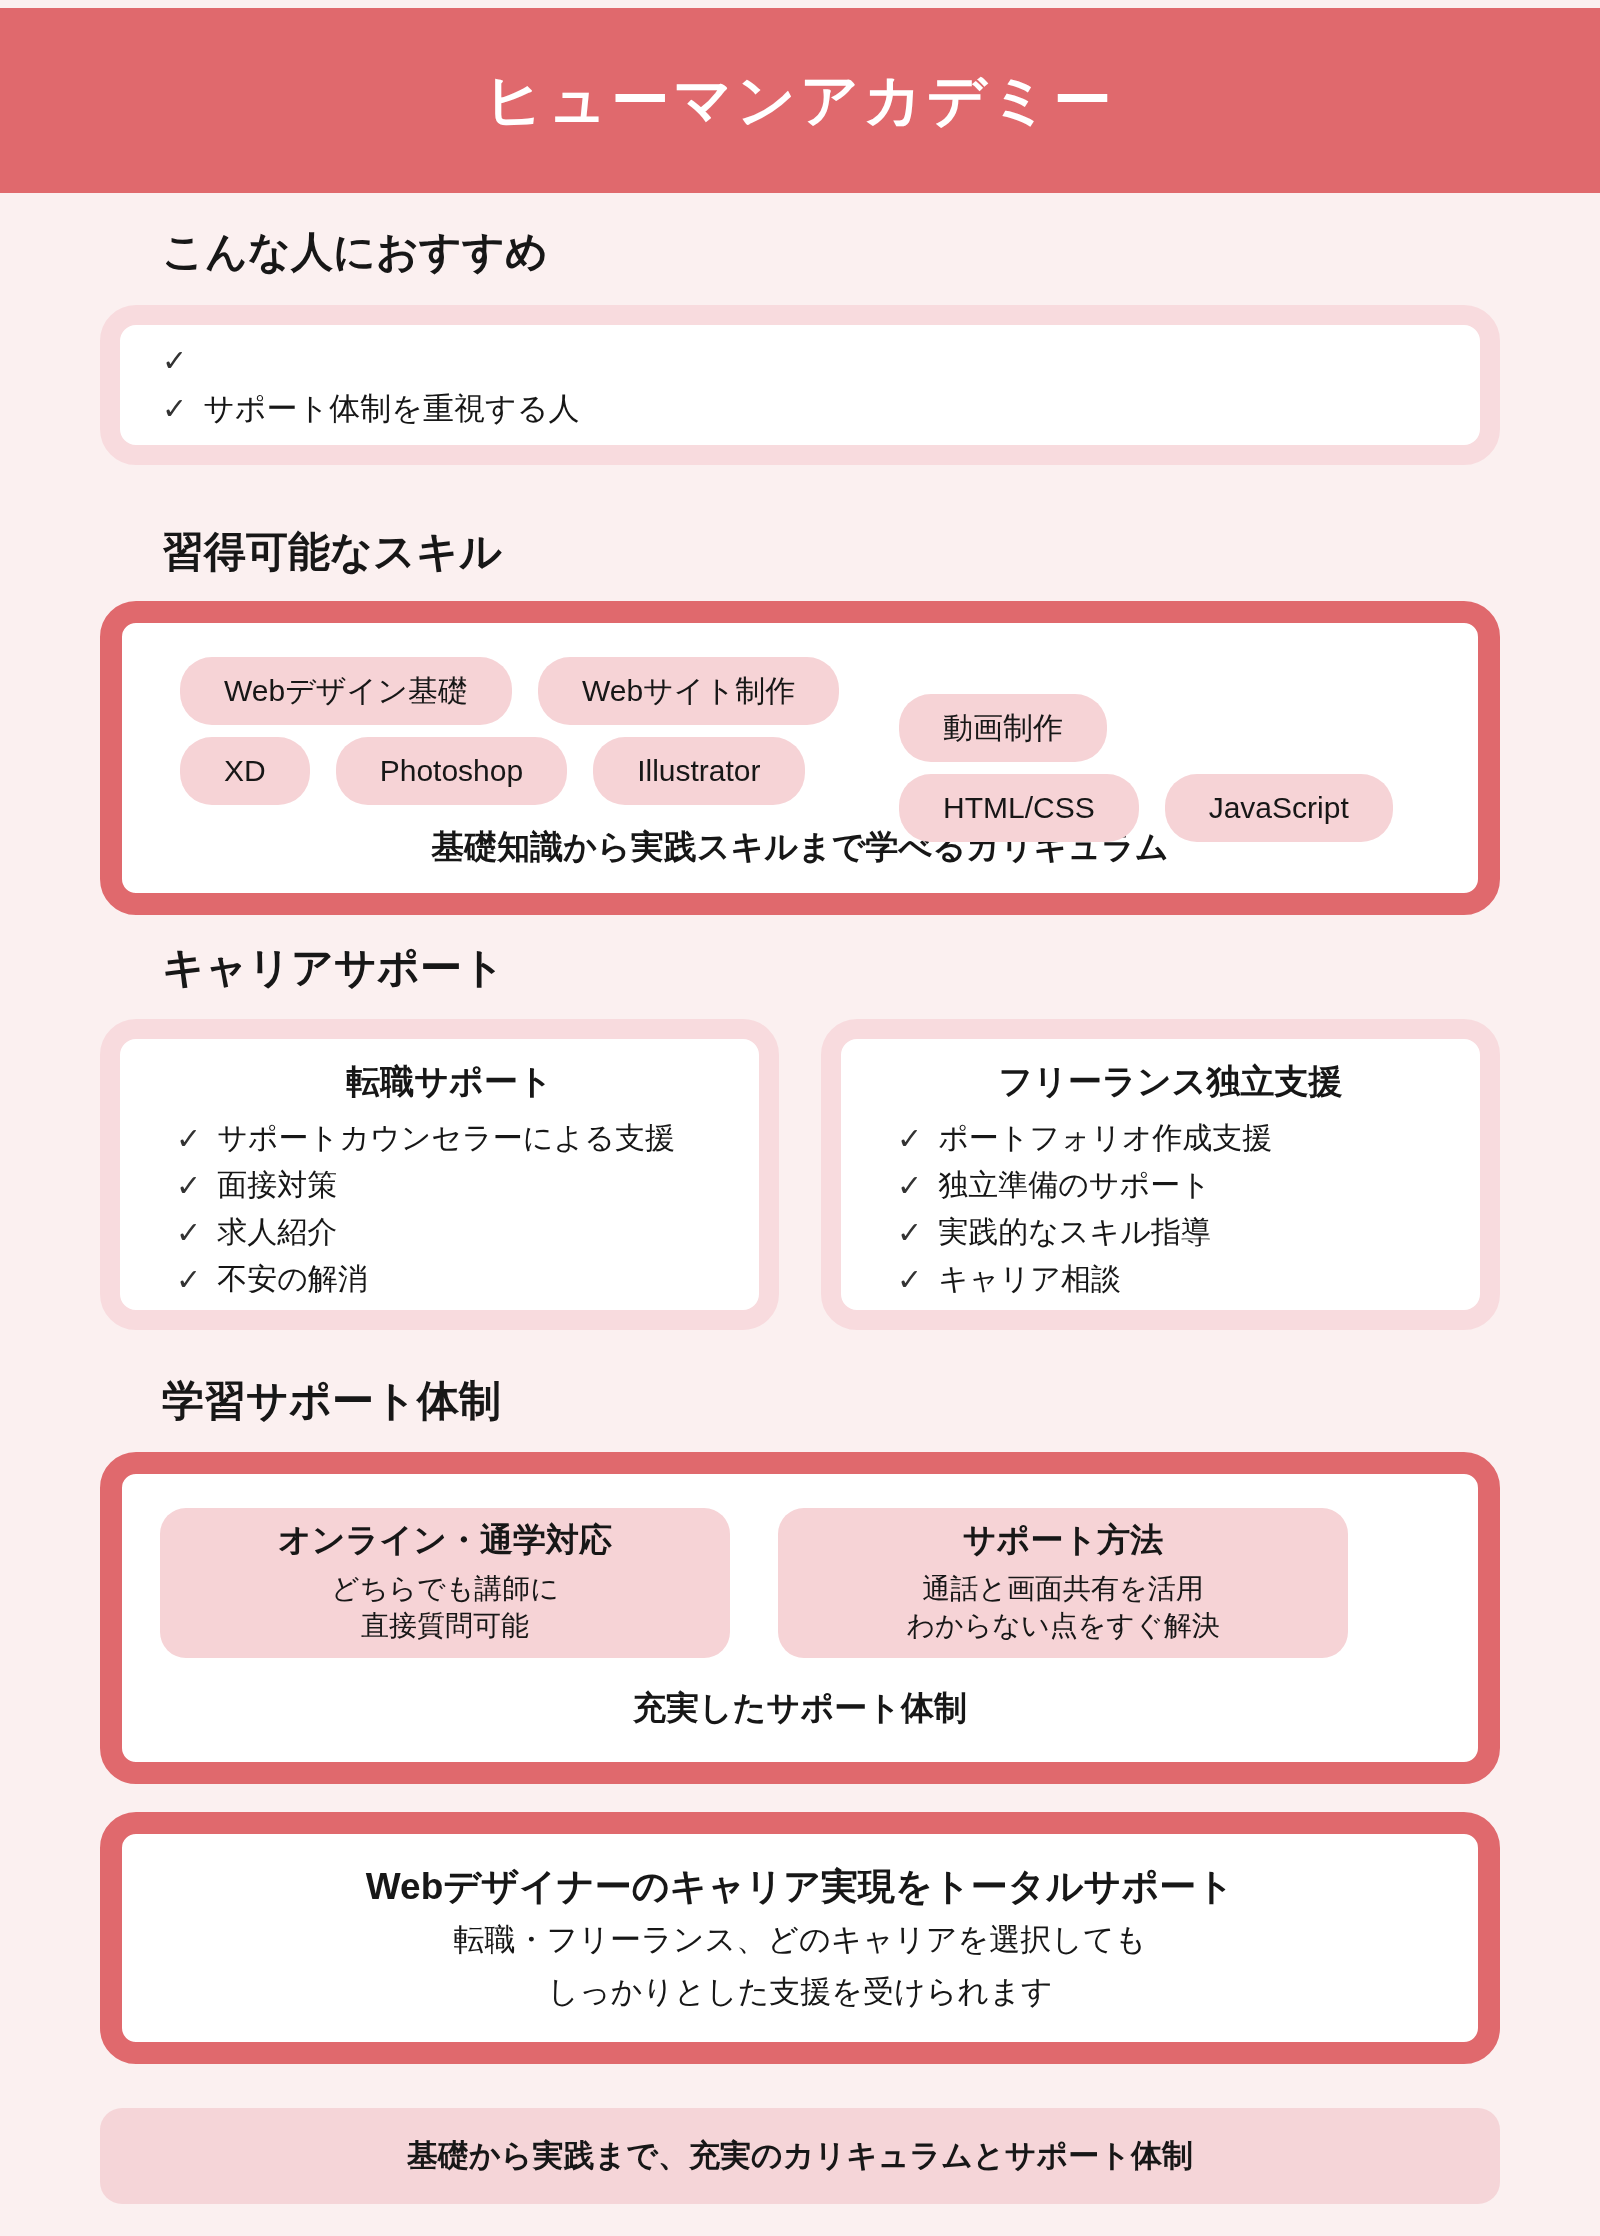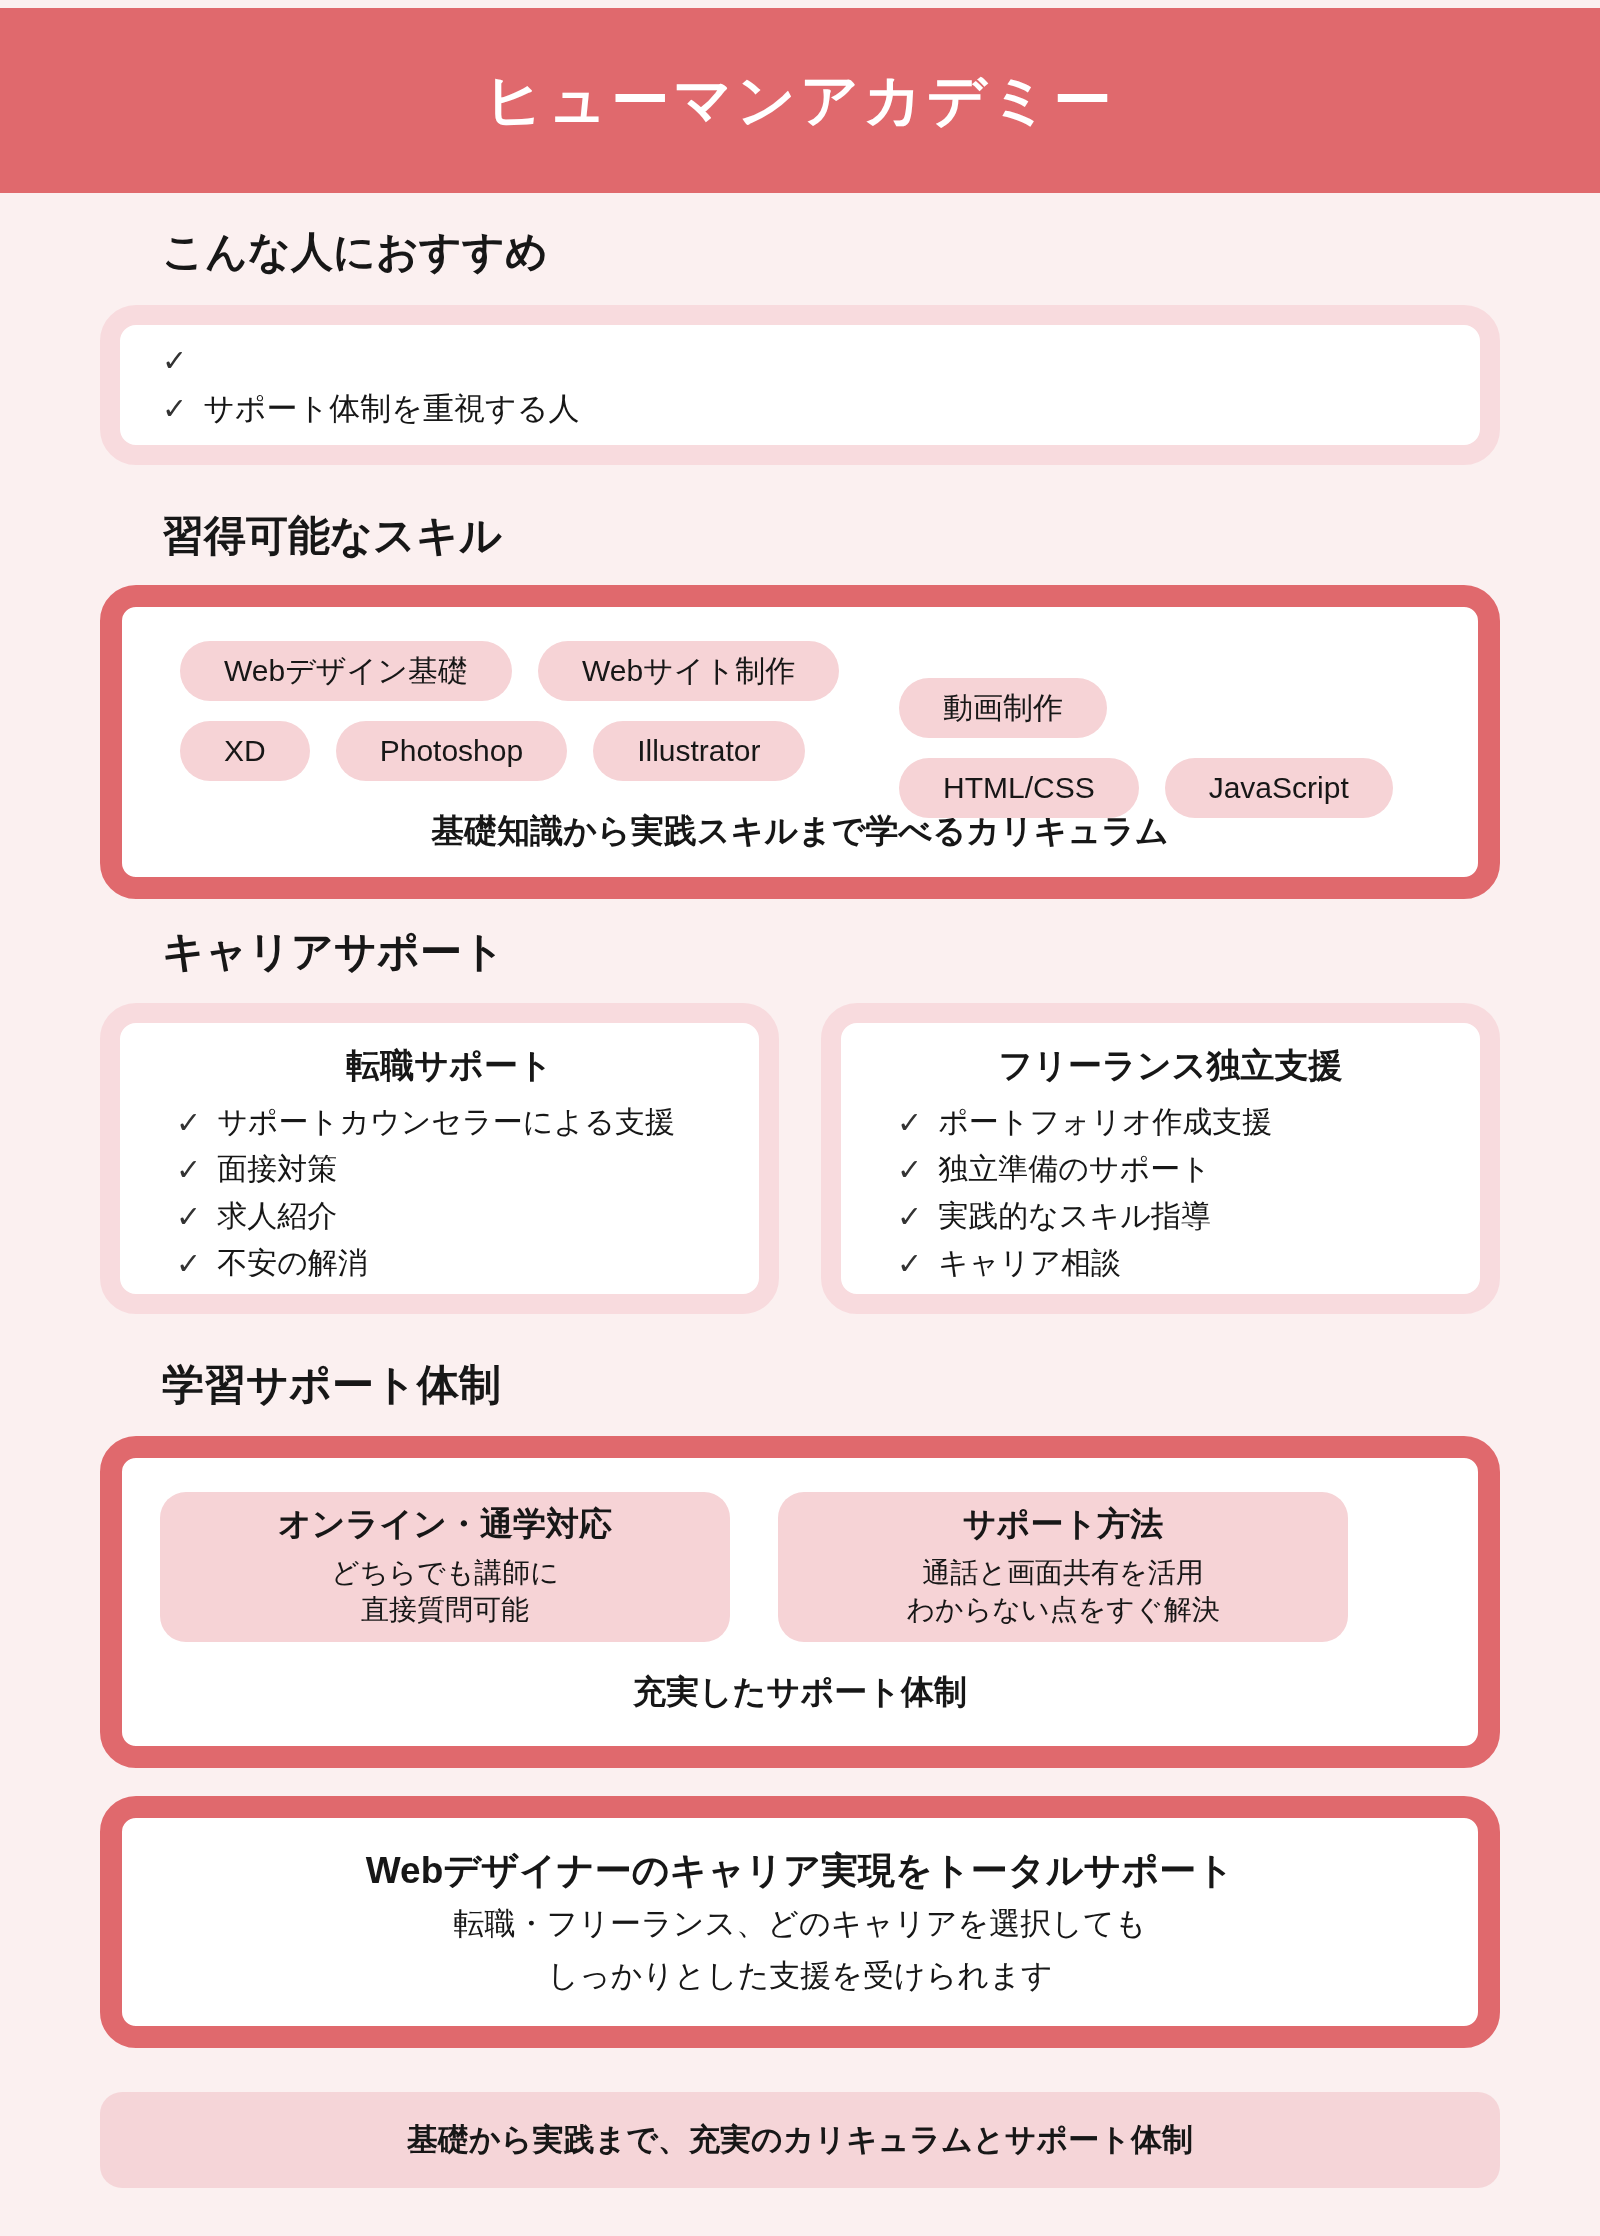--- a/index.html
+++ b/index.html
@@ -26,41 +26,41 @@
   }
   .header h1{
     font-size:58px;font-weight:bold;color:#ffffff;letter-spacing:4px;
   }
   .content{width:1400px;margin:0 auto;}
   .section-title{
     font-size:42px;font-weight:bold;color:var(--text);
     padding-left:62px;line-height:46px;
   }
   .st-1{margin-top:36px;}
-  .st-2{margin-top:48px;}
+  .st-2{margin-top:64px;}
   .st-3{margin-top:30px;}
   .st-4{margin-top:48px;}
   .card-pink{
     border:20px solid var(--border-pink);
     border-radius:36px;background:#ffffff;
   }
   .card-red{
     border:22px solid var(--accent);
     border-radius:36px;background:#ffffff;
   }
   
   .recommend-card{margin-top:30px;padding:12px 42px;}
   .check-item{display:flex;align-items:center;height:48px;font-size:31px;}
   .check{color:var(--check);font-size:30px;margin-right:16px;line-height:1;}
   
   .skills-card{margin-top:26px;padding:34px 36px 26px;}
   .pill-row{position:relative;height:60px;margin-bottom:20px;display:flex;gap:26px;padding-left:22px;}
   .pill{
     display:inline-flex;align-items:center;justify-content:center;
-    height:60px;padding:0 44px;background:var(--pill-pink);
+    height:68px;padding:0 44px;background:var(--pill-pink);
     border-radius:32px;font-size:30px;white-space:nowrap;
   }
   .pill-right{position:absolute;left:741px;top:0;display:flex;gap:26px;margin-top:37px;}
   .card-caption{margin-top:30px;text-align:center;font-size:33px;font-weight:bold;line-height:40px;}
   
   .career-grid{margin-top:28px;display:grid;grid-template-columns:1fr 1fr;gap:42px;}
   .support-card{padding:22px 36px 7px 56px;}
   .support-card .card-title{
     text-align:center;font-size:34px;font-weight:bold;line-height:40px;margin-bottom:14px;
   }

